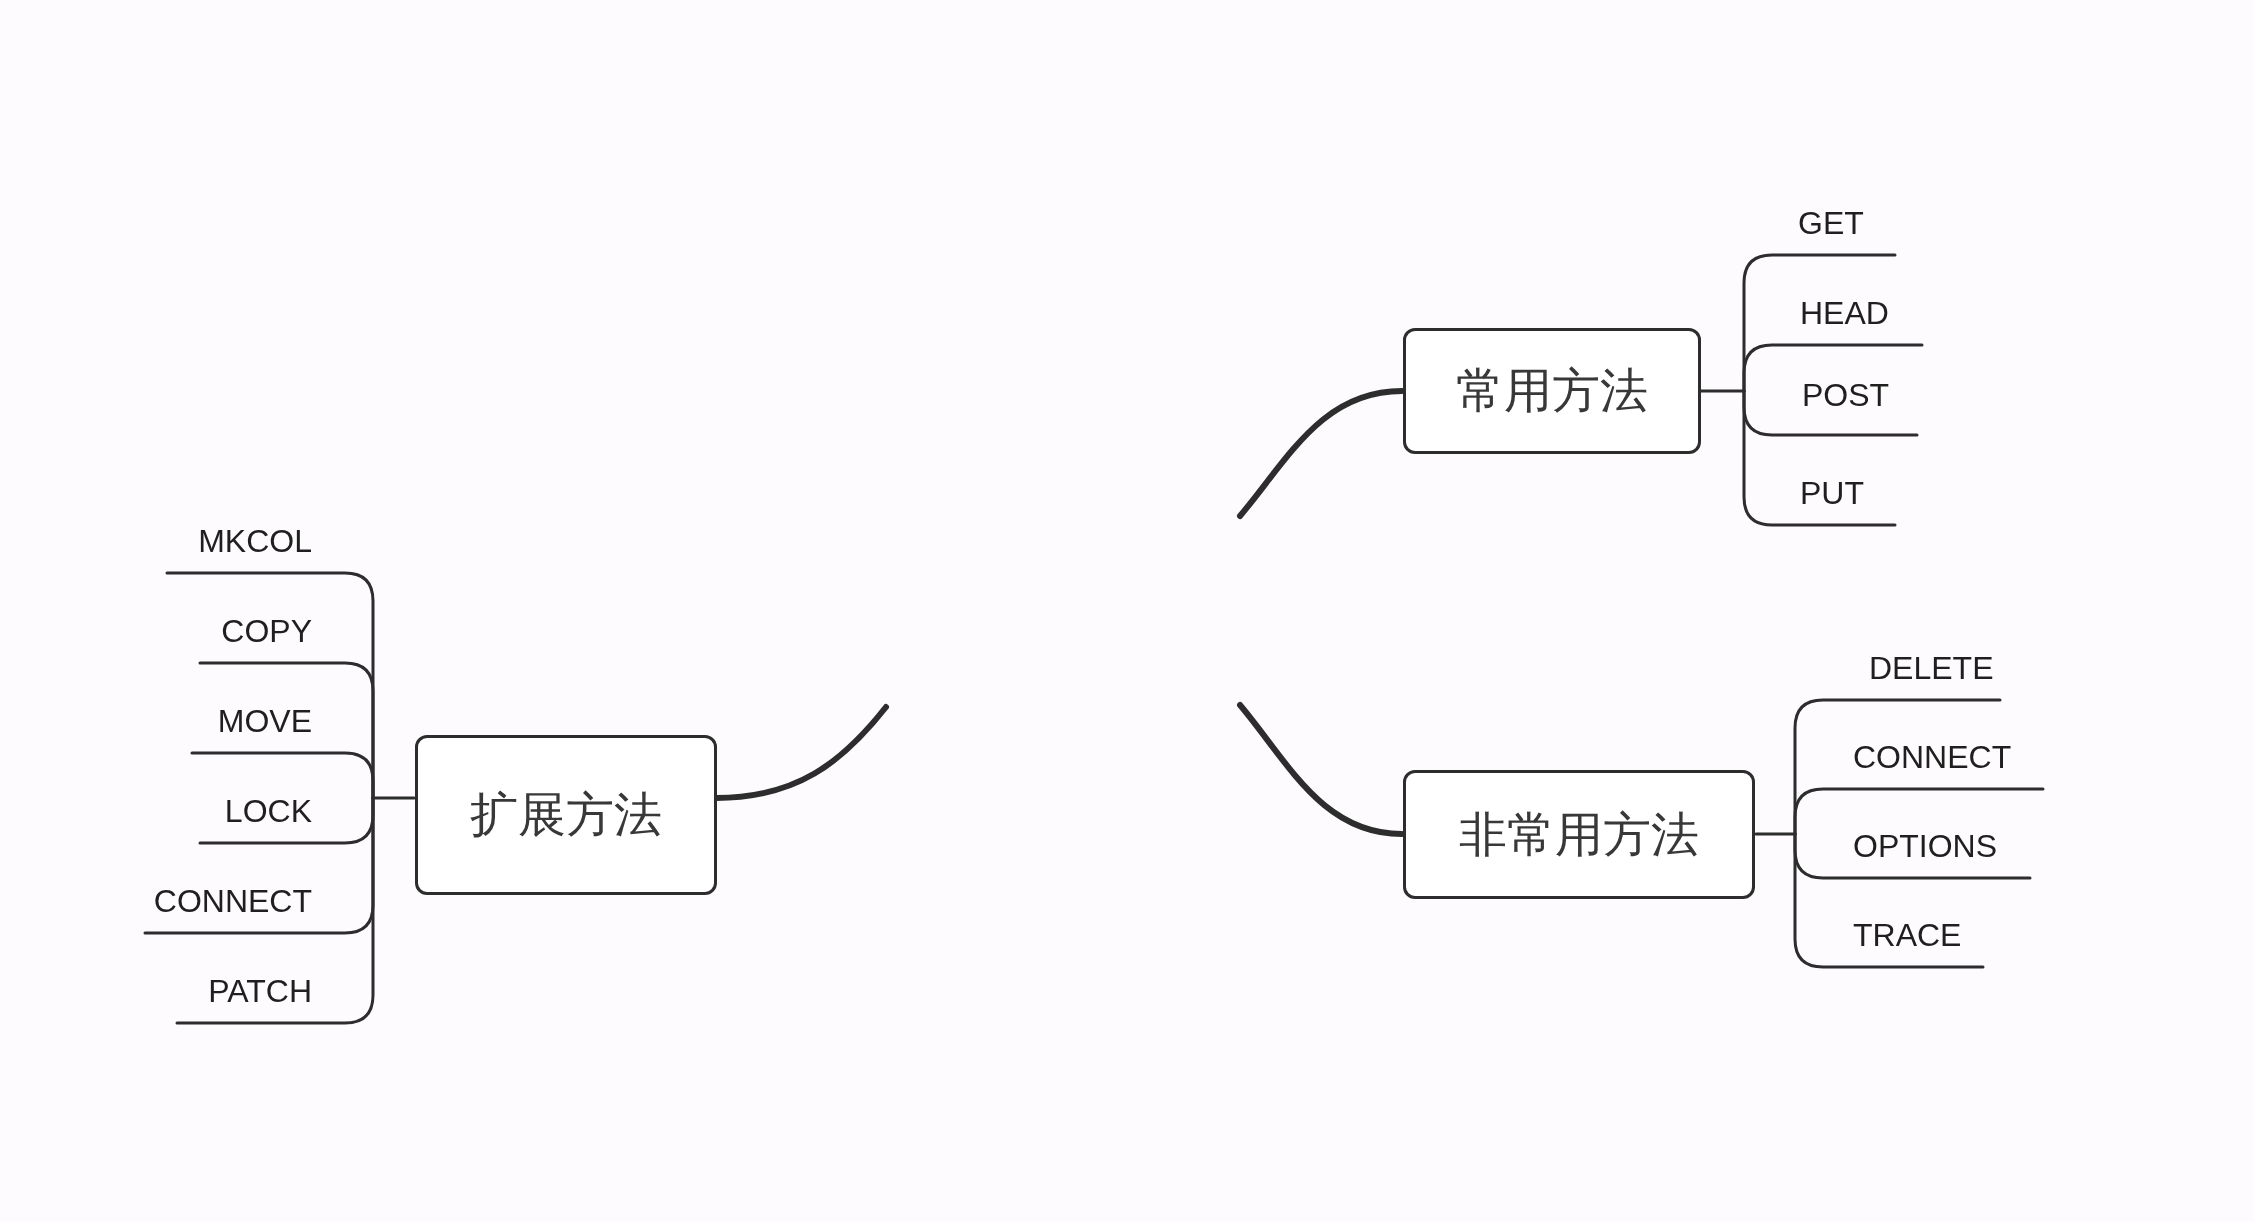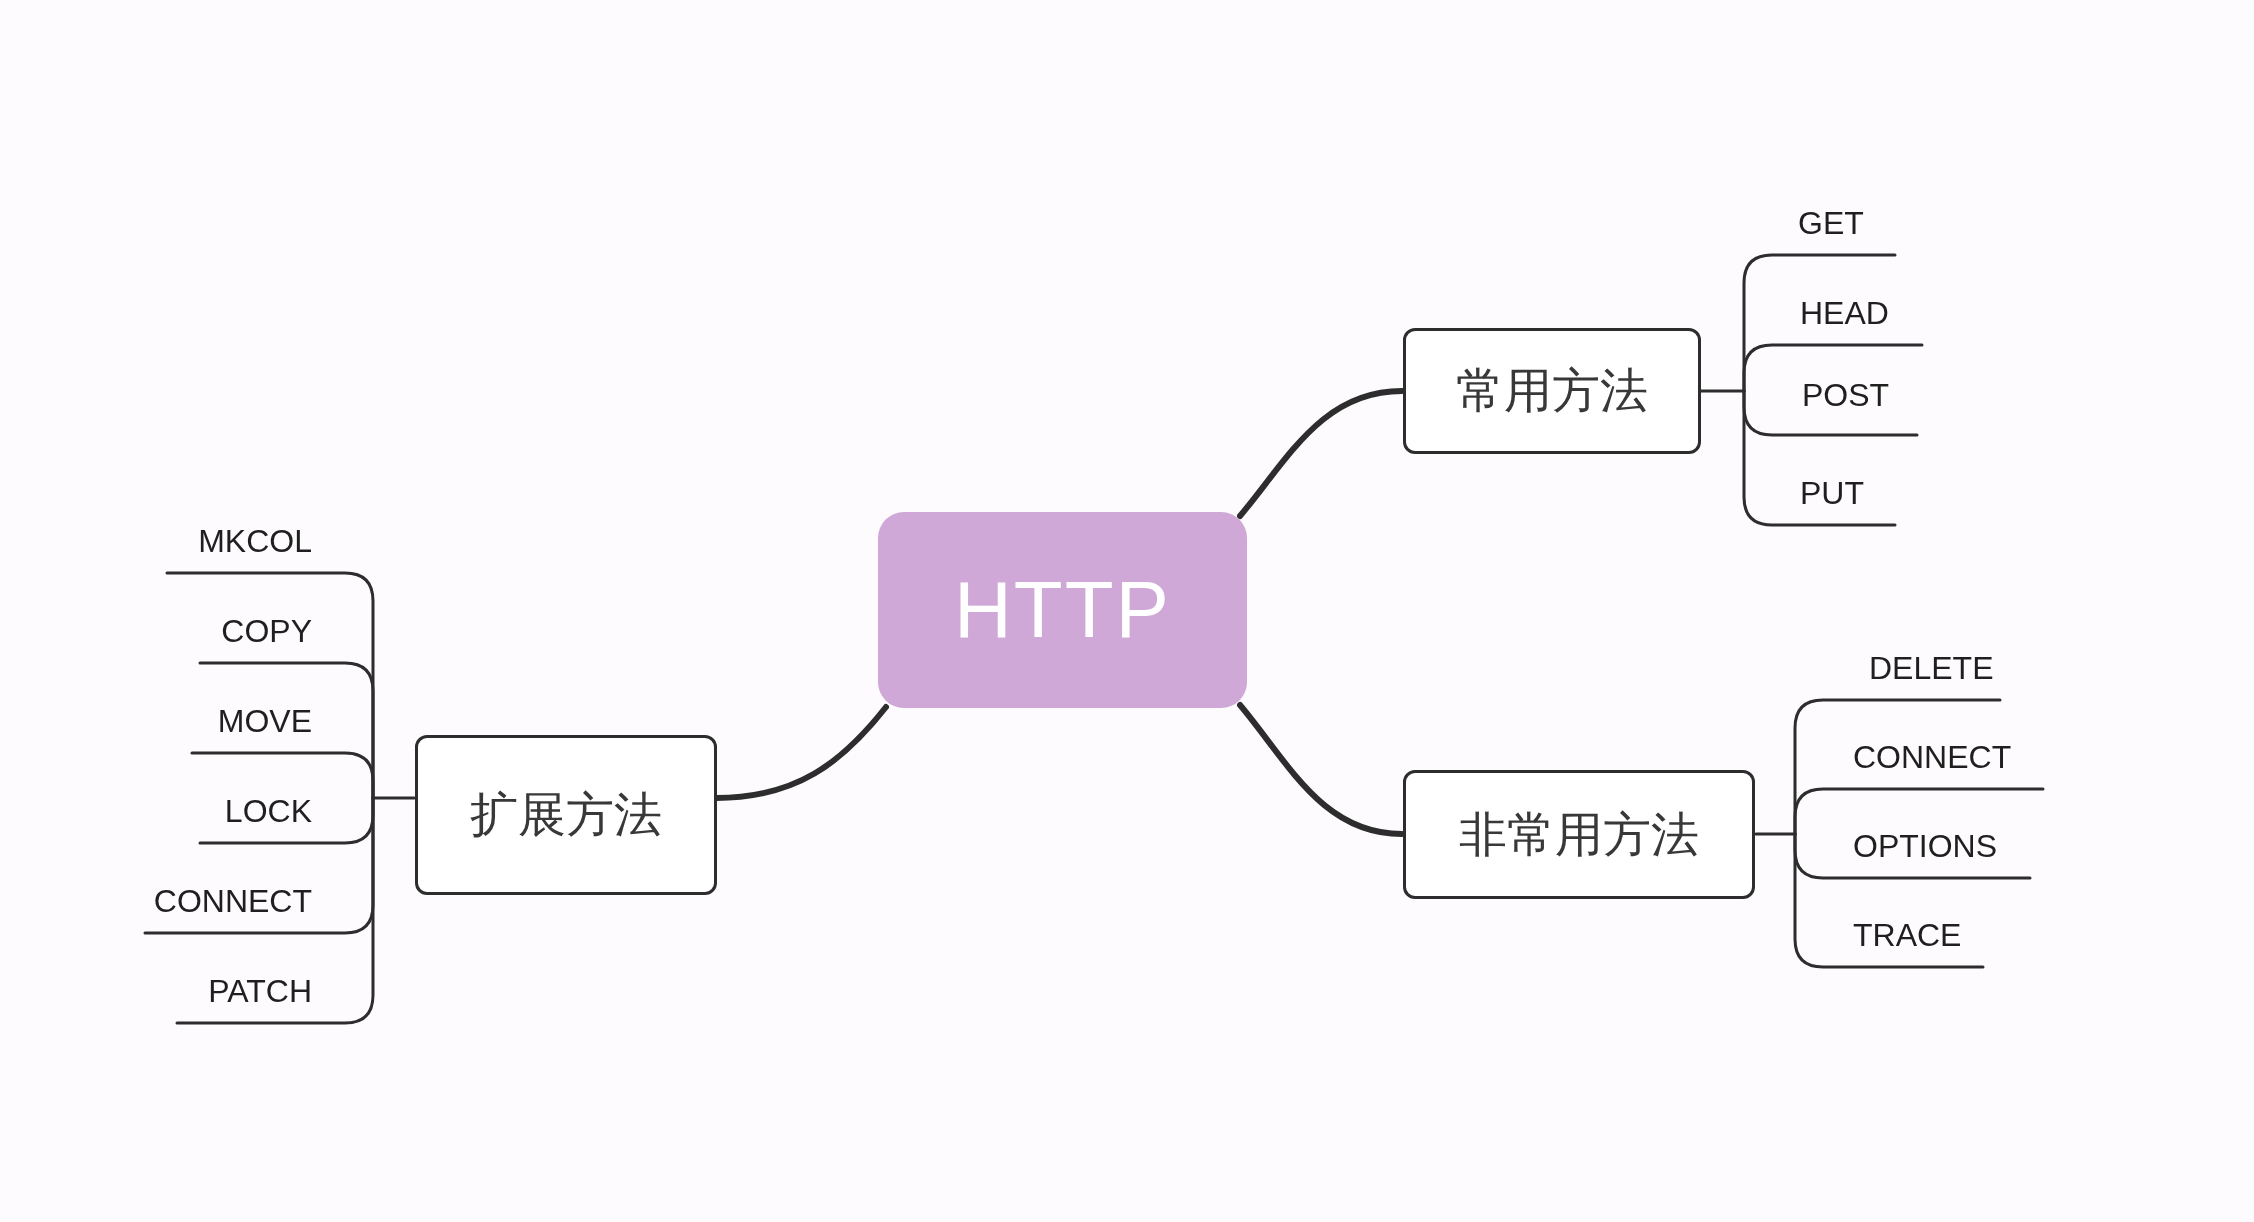--- a/index.html
+++ b/index.html
@@ -77,21 +77,20 @@
 
     <path class="thin" d="M414 798 L373 798"></path>
     <path class="thin" d="M373 798 L373 601 Q373 573 345 573 L167 573"></path>
     <path class="thin" d="M373 798 L373 691 Q373 663 345 663 L200 663"></path>
     <path class="thin" d="M373 798 L373 781 Q373 753 345 753 L192 753"></path>
     <path class="thin" d="M373 798 L373 815 Q373 843 345 843 L200 843"></path>
     <path class="thin" d="M373 798 L373 905 Q373 933 345 933 L145 933"></path>
     <path class="thin" d="M373 798 L373 995 Q373 1023 345 1023 L177 1023"></path>
   </svg>
 
-  <div class="root">HTTP</div>
 
   <div class="branch" style="left:1403px;top:328px;width:298px;height:126px;">常用方法</div>
   <div class="branch" style="left:1403px;top:770px;width:352px;height:129px;">非常用方法</div>
   <div class="branch" style="left:415px;top:735px;width:302px;height:160px;">扩展方法</div>
 
   <div class="leaf" style="left:1798px;bottom:980px;">GET</div>
   <div class="leaf" style="left:1800px;bottom:890px;">HEAD</div>
   <div class="leaf" style="left:1802px;bottom:808px;">POST</div>
   <div class="leaf" style="left:1800px;bottom:710px;">PUT</div>
 

